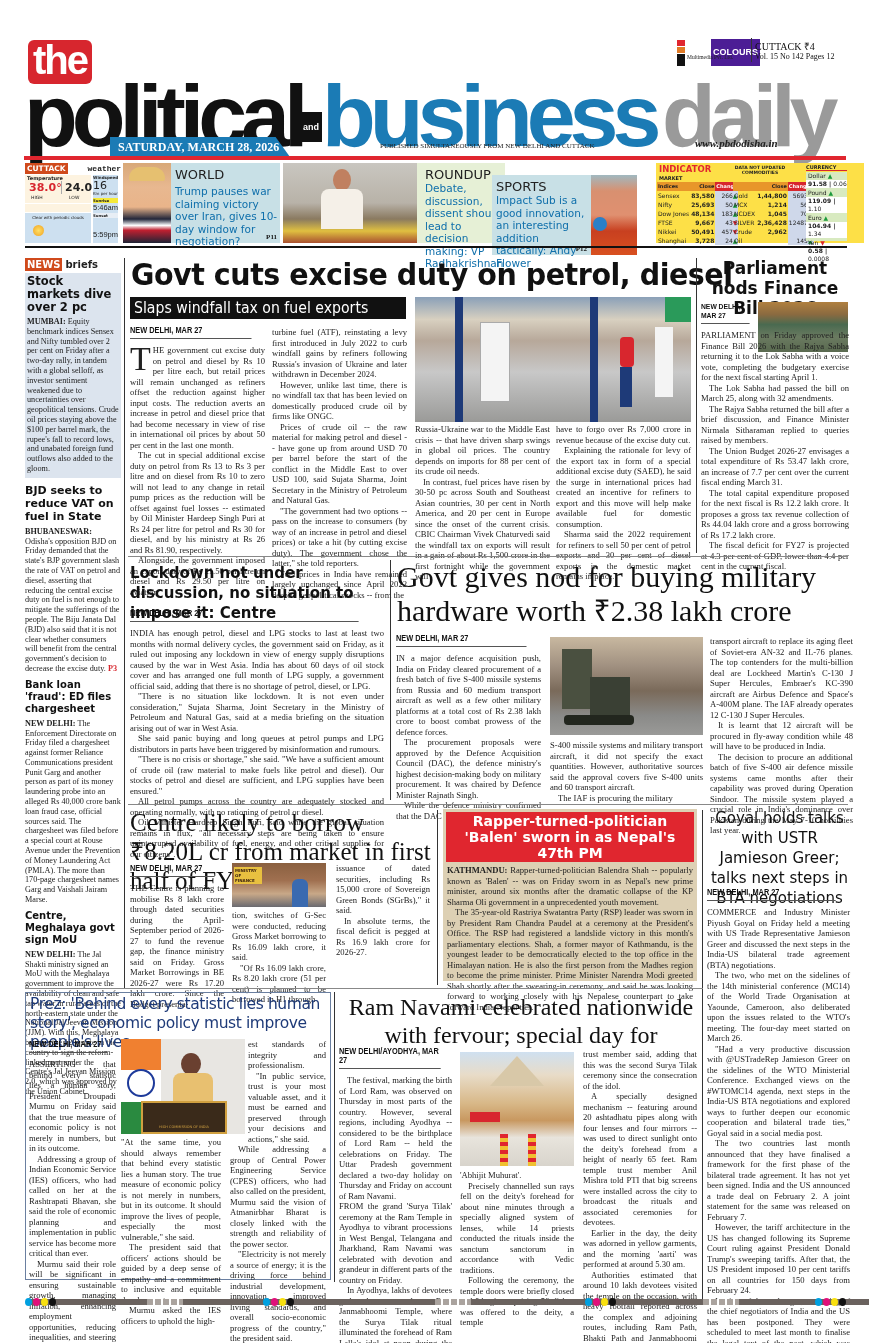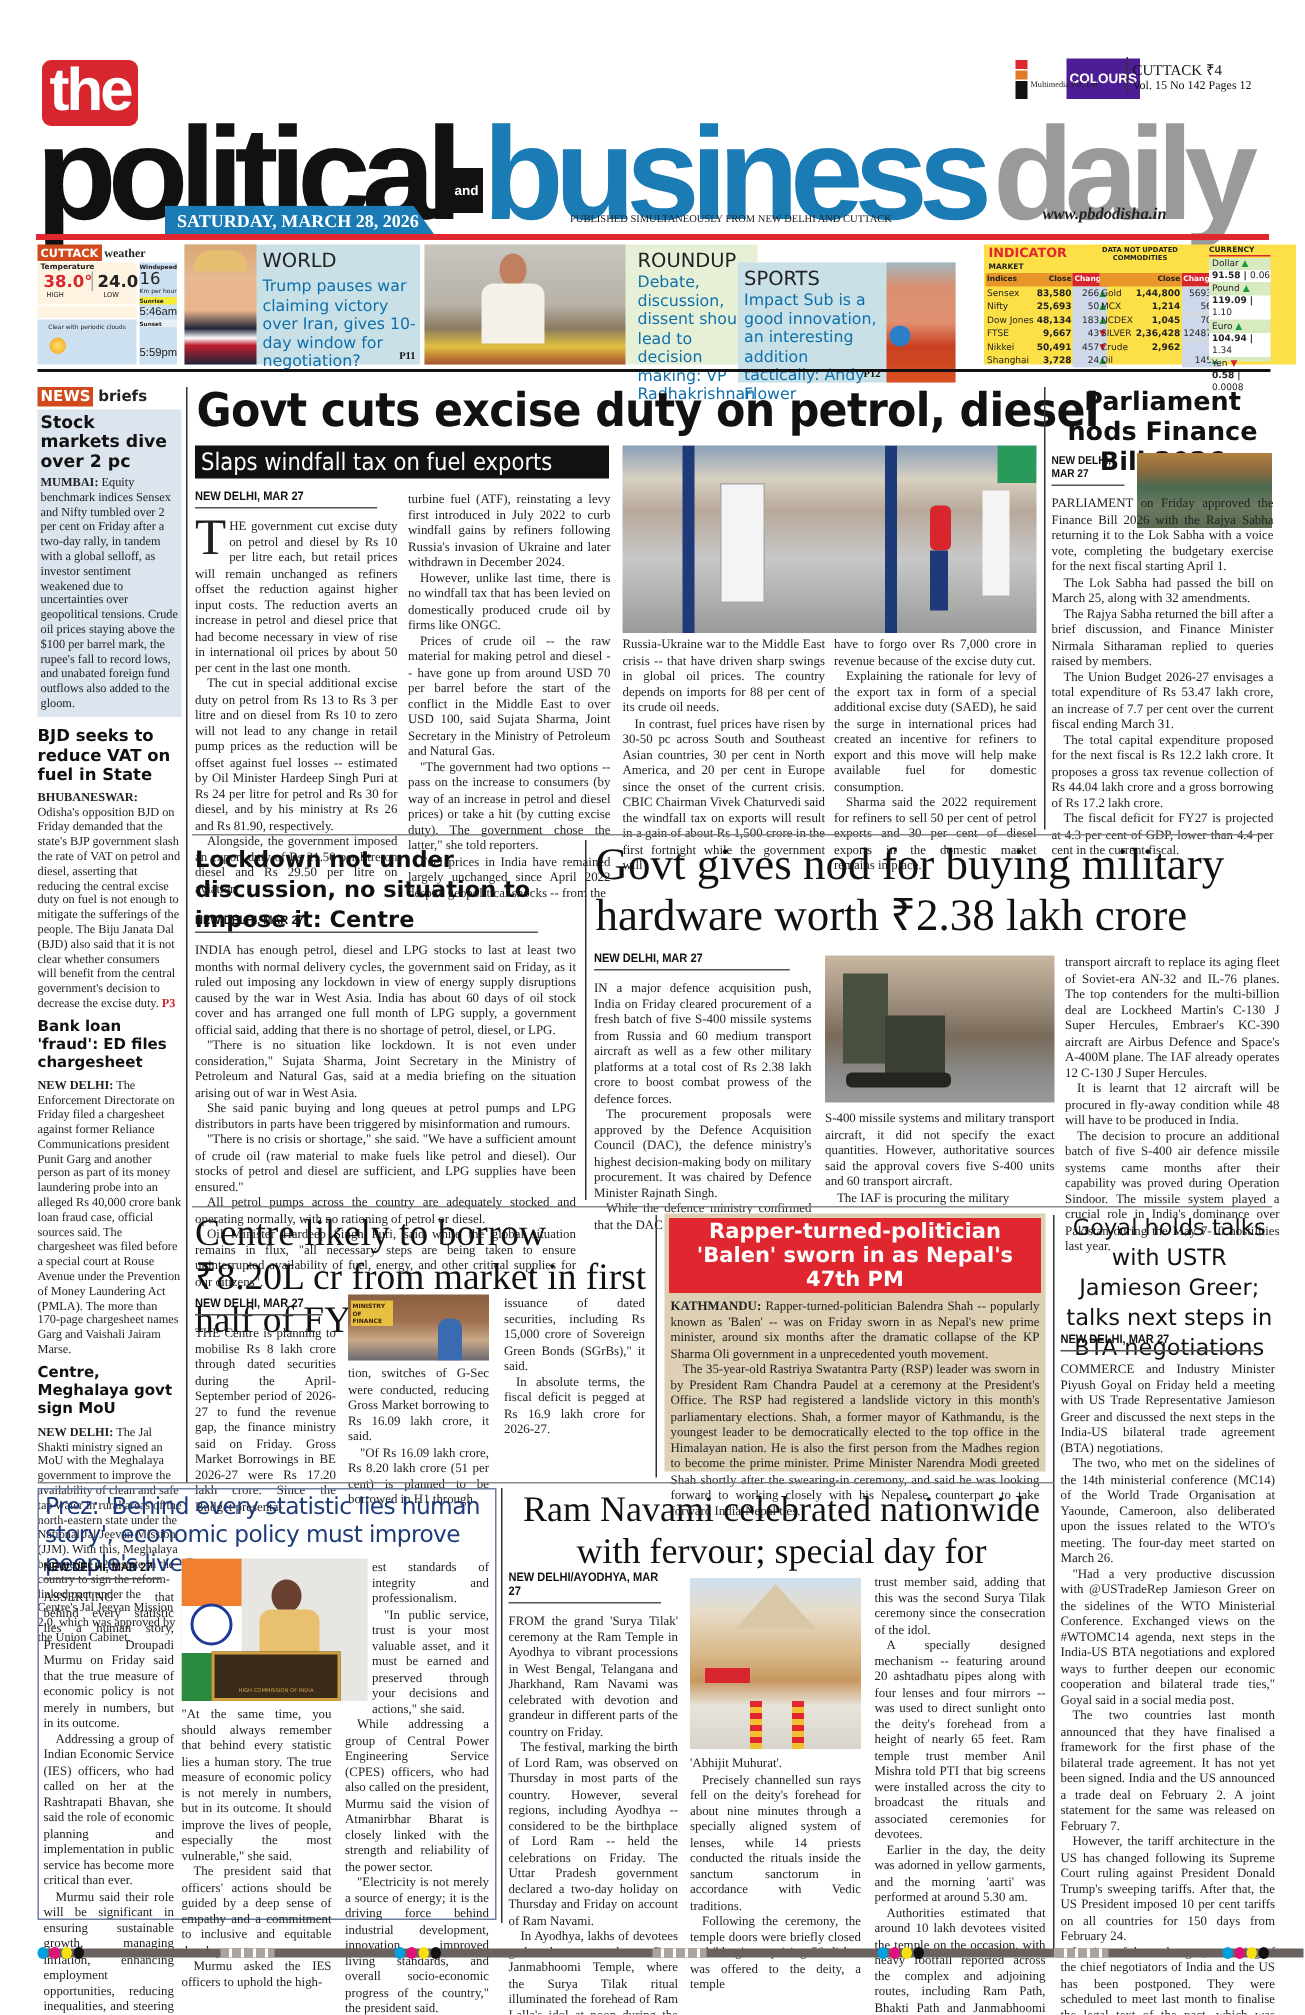--- a/index.html
+++ b/index.html
@@ -53,21 +53,21 @@
 </div>
 <div class="abs" style="left:687px;top:39px;background:#4c1d95;color:#fff;font-family:'Liberation Sans',sans-serif;font-weight:bold;font-size:9px;padding:8px 2px;line-height:11px;margin-left:24px;">COLOURS</div>
 <div class="abs" style="left:687px;top:54px;font-family:'Liberation Serif',serif;font-size:5.5px;color:#222;">Multimedia Pvt. Ltd.</div>
 <div class="abs" style="left:751px;top:38px;width:1px;height:24px;background:#333;"></div>
 <div class="abs" style="left:755px;top:39px;font-family:'Liberation Serif',serif;font-size:10px;color:#111;">CUTTACK ₹4</div>
 <div class="abs" style="left:755px;top:52px;font-family:'Liberation Serif',serif;font-size:8px;color:#111;">Vol. 15  No 142 Pages 12</div>
 
 <div class="banner-box" style="left:25px;width:93px;">
   <div style="display:flex;align-items:center;height:11px;">
     <span style="background:#d04a1c;color:#fff;font-family:'DejaVu Sans',sans-serif;font-weight:bold;font-size:7.5px;padding:0 2px;line-height:11px;">CUTTACK</span>
-    <span style="font-family:Liberation Serif, serif;font-weight:bold;font-size:8px;margin-left:2px;">weather</span>
+    <span style="font-family:Liberation Mono, monospace;font-weight:bold;font-size:8px;margin-left:20px;">weather</span>
   </div>
   <div style="position:absolute;top:12px;left:0;width:66px;height:28px;background:#fdf3e0;">
     <div style="font-family:'DejaVu Sans',sans-serif;font-weight:bold;font-size:5px;padding-left:2px;">Temperature</div>
     <div style="position:absolute;left:4px;top:6px;font-family:'DejaVu Sans',sans-serif;font-weight:bold;font-size:11px;color:#d7262e;">38.0°</div>
     <div style="position:absolute;left:6px;top:20px;font-family:'DejaVu Sans',sans-serif;font-size:4.5px;">HIGH</div>
     <div style="position:absolute;left:36px;top:6px;font-family:'DejaVu Sans',sans-serif;font-weight:bold;font-size:11px;color:#222;border-left:1px solid #aaa;padding-left:3px;">24.0°</div>
     <div style="position:absolute;left:44px;top:20px;font-family:'DejaVu Sans',sans-serif;font-size:4.5px;">LOW</div>
   </div>
   <div style="position:absolute;top:12px;left:68px;width:25px;height:68px;background:#cde0f0;text-align:left;">
     <div style="font-family:'DejaVu Sans',sans-serif;font-weight:bold;font-size:4px;">Windspeed</div>
@@ -392,22 +392,22 @@
   <p class="body noind" style="padding-left:18px;">est standards of integrity and professionalism.</p>
   <p class="body" style="padding-left:18px;">"In public service, trust is your most valuable asset, and it must be earned and preserved through your decisions and actions," she said.</p>
   <p class="body">While addressing a group of Central Power Engineering Service (CPES) officers, who had also called on the president, Murmu said the vision of Atmanirbhar Bharat is closely linked with the strength and reliability of the power sector.</p>
   <p class="body">"Electricity is not merely a source of energy; it is the driving force behind industrial development, innovation, improved living standards, and overall socio-economic progress of the country," the president said.</p>
 </div>
 <div class="vrule" style="left:334px;top:992px;height:290px;"></div>
 
 <div class="abs hdserif" style="left:340px;top:993px;width:362px;font-size:24px;line-height:28px;text-align:center;">Ram Navami celebrated nationwide with fervour; special day for Ayodhya</div>
 <div class="abs" style="left:339px;top:1047px;width:113px;">
   <div class="dateline">NEW DELHI/AYODHYA, MAR 27</div>
+  <p class="body">The festival, marking the birth of Lord Ram, was observed on Thursday in most parts of the country. However, several regions, including Ayodhya -- considered to be the birthplace of Lord Ram -- held the celebrations on Friday. The Uttar Pradesh government declared a two-day holiday on Thursday and Friday on account of Ram Navami.</p>
   <p class="body noind">FROM the grand 'Surya Tilak' ceremony at the Ram Temple in Ayodhya to vibrant processions in West Bengal, Telangana and Jharkhand, Ram Navami was celebrated with devotion and grandeur in different parts of the country on Friday.</p>
-  <p class="body">The festival, marking the birth of Lord Ram, was observed on Thursday in most parts of the country. However, several regions, including Ayodhya -- considered to be the birthplace of Lord Ram -- held the celebrations on Friday. The Uttar Pradesh government declared a two-day holiday on Thursday and Friday on account of Ram Navami.</p>
   <p class="body">In Ayodhya, lakhs of devotees gathered at the Ram Janmabhoomi Temple, where the Surya Tilak ritual illuminated the forehead of Ram Lalla's idol at noon during the auspicious</p>
 </div>
 <div class="photo" style="left:460px;top:1052px;width:114px;height:114px;background:linear-gradient(180deg,#cfe0f0 0%,#e8dcc8 20%,#d8b888 45%,#c89860 60%,#e8e4dc 75%,#d8d4cc 100%);">
   <div style="position:absolute;left:30px;top:4px;width:54px;height:30px;background:#d8c8a8;clip-path:polygon(50% 0,100% 100%,0 100%);"></div>
   <div style="position:absolute;left:10px;top:60px;width:30px;height:10px;background:#d8262e;"></div>
   <div style="position:absolute;left:40px;top:82px;width:8px;height:32px;background:repeating-linear-gradient(180deg,#e0262f 0 4px,#f0c030 4px 8px);"></div>
   <div style="position:absolute;left:68px;top:82px;width:8px;height:32px;background:repeating-linear-gradient(180deg,#e0262f 0 4px,#f0c030 4px 8px);"></div>
 </div>
 <div class="abs" style="left:460px;top:1170px;width:114px;">
   <p class="body noind">'Abhijit Muhurat'.</p>

